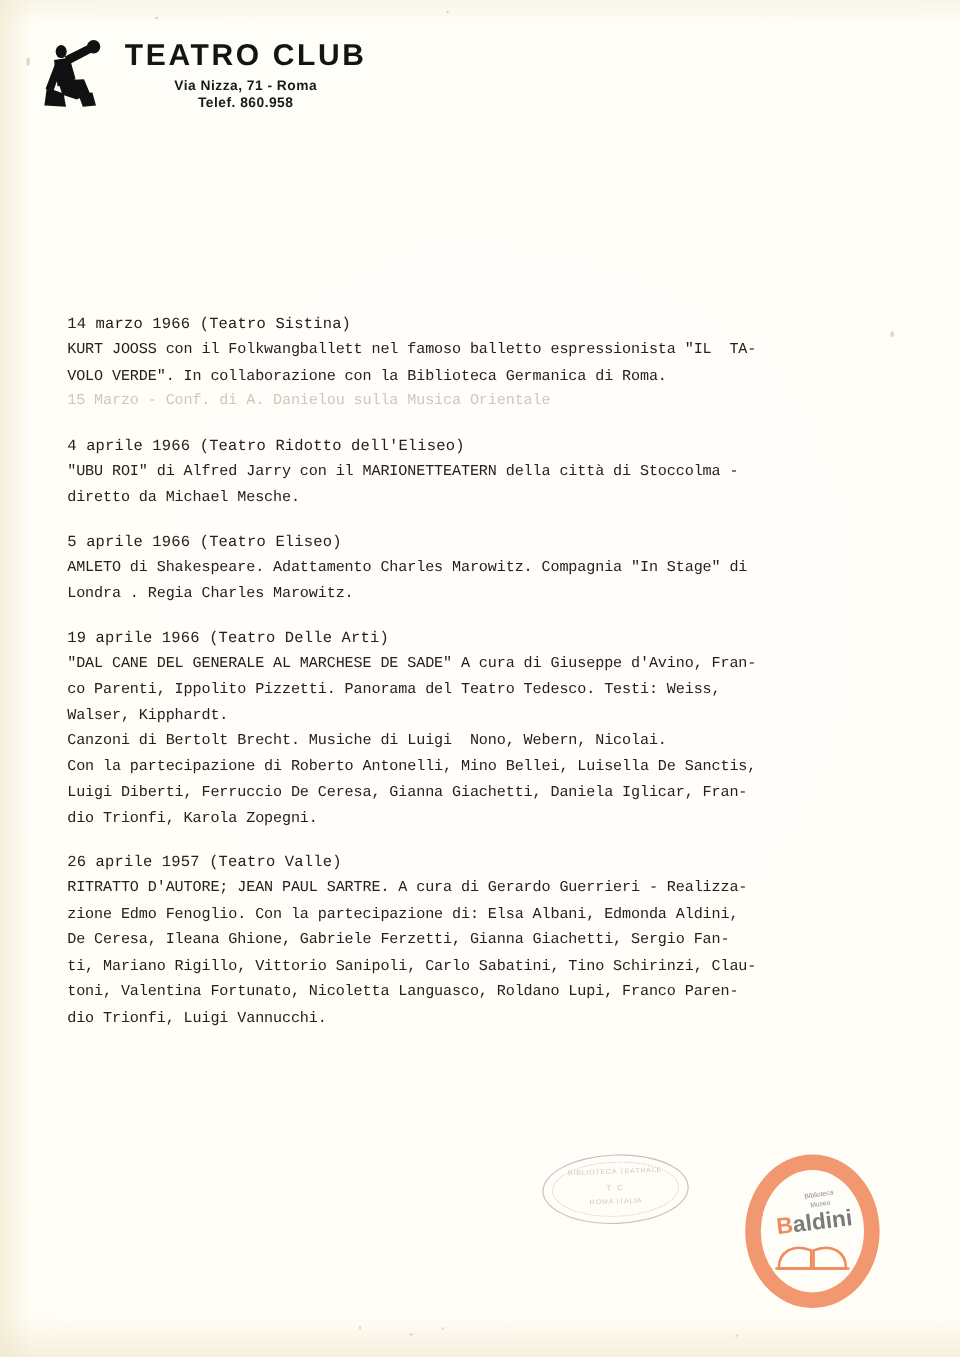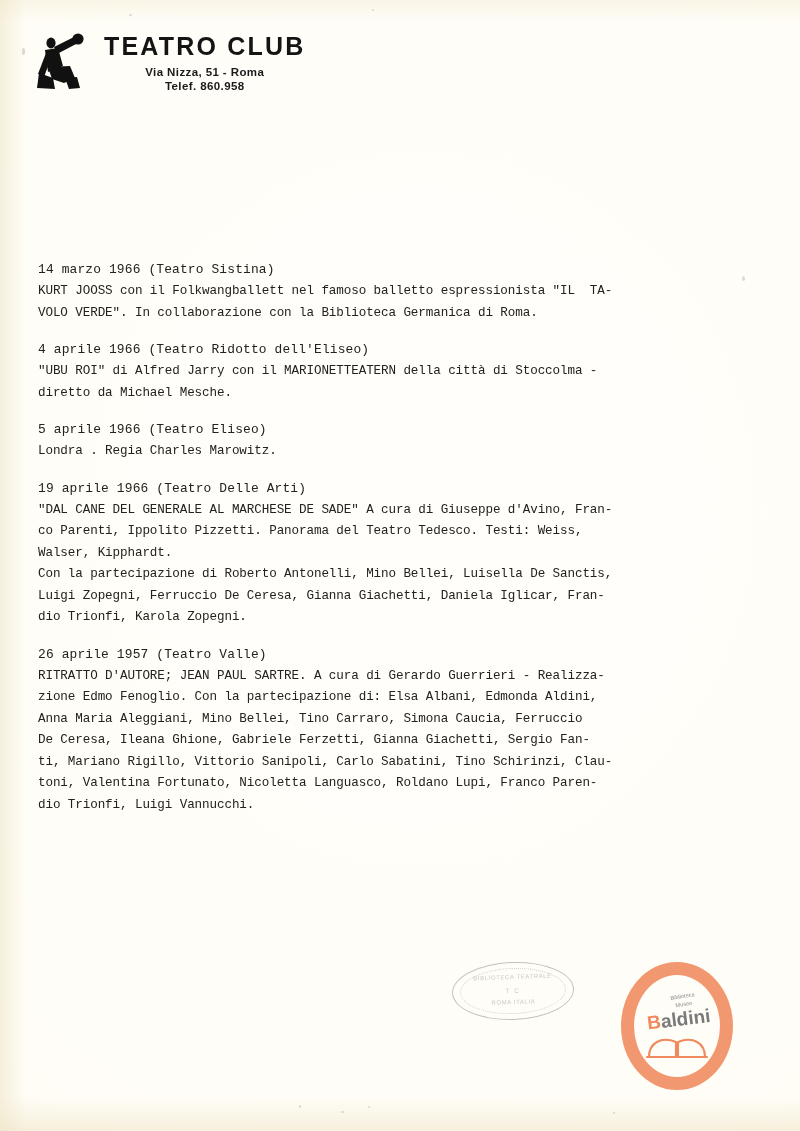--- a/index.html
+++ b/index.html
@@ -83,21 +83,21 @@
     font-weight: bold;
     letter-spacing: 0.4px;
     color: #1a1a1a;
     line-height: 1.25;
     white-space: nowrap;
   }
 
   
   .typescript {
     position: absolute;
-    left: 38px;
+    left: 56px;
     top: 262px;
     width: 700px;
     font-family: "Liberation Mono", "DejaVu Sans Mono", monospace;
     font-size: 12.6px;
     color: #25211c;
     -webkit-font-smoothing: none;
   }
 
   .entry { margin-bottom: 18px; }
 
@@ -239,59 +239,61 @@
         <path d="M37 52 L49 51 L52 62 L41 63 Z"></path>
 
         <path d="M11 47 L25 52 L27 63 L9 62 Z"></path>
 
         <path d="M8 60 L53 60 L53 66 L8 66 Z" opacity="0.0"></path>
       </g>
     </svg>
 
     <div class="masthead-text">
       <div class="club-name">TEATRO CLUB</div>
-      <div class="club-addr">Via Nizza, 51 - Roma</div>
+      <div class="club-addr">Via Nizza, 71 - Roma</div>
       <div class="club-phone">Telef. 860.958</div>
     </div>
   </div>
 
   <div class="typescript">
 
     <div class="entry">
       <div class="entry-head">14 marzo 1966 (Teatro Sistina)</div>
       <div class="tline">KURT JOOSS con il Folkwangballett nel famoso balletto espressionista "IL  TA-</div>
       <div class="tline">VOLO VERDE". In collaborazione con la Biblioteca Germanica di Roma.</div>
+      <div class="faded">15 Marzo - Conf. di A. Danielou sulla Musica Orientale</div>
     </div>
 
     <div class="entry">
       <div class="entry-head">4 aprile 1966 (Teatro Ridotto dell'Eliseo)</div>
       <div class="tline">"UBU ROI" di Alfred Jarry con il MARIONETTEATERN della città di Stoccolma -</div>
       <div class="tline">diretto da Michael Mesche.</div>
     </div>
 
     <div class="entry">
       <div class="entry-head">5 aprile 1966 (Teatro Eliseo)</div>
+      <div class="tline">AMLETO di Shakespeare. Adattamento Charles Marowitz. Compagnia "In Stage" di</div>
       <div class="tline">Londra . Regia Charles Marowitz.</div>
     </div>
 
     <div class="entry">
       <div class="entry-head">19 aprile 1966 (Teatro Delle Arti)</div>
       <div class="tline">"DAL CANE DEL GENERALE AL MARCHESE DE SADE" A cura di Giuseppe d'Avino, Fran-</div>
       <div class="tline">co Parenti, Ippolito Pizzetti. Panorama del Teatro Tedesco. Testi: Weiss,</div>
       <div class="tline">Walser, Kipphardt.</div>
+      <div class="tline">Canzoni di Bertolt Brecht. Musiche di Luigi  Nono, Webern, Nicolai.</div>
       <div class="tline">Con la partecipazione di Roberto Antonelli, Mino Bellei, Luisella De Sanctis,</div>
-      <div class="tline">Luigi Zopegni, Ferruccio De Ceresa, Gianna Giachetti, Daniela Iglicar, Fran-</div>
+      <div class="tline">Luigi Diberti, Ferruccio De Ceresa, Gianna Giachetti, Daniela Iglicar, Fran-</div>
       <div class="tline">dio Trionfi, Karola Zopegni.</div>
     </div>
 
     <div class="entry">
       <div class="entry-head">26 aprile 1957 (Teatro Valle)</div>
       <div class="tline">RITRATTO D'AUTORE; JEAN PAUL SARTRE. A cura di Gerardo Guerrieri - Realizza-</div>
       <div class="tline">zione Edmo Fenoglio. Con la partecipazione di: Elsa Albani, Edmonda Aldini,</div>
-      <div class="tline">Anna Maria Aleggiani, Mino Bellei, Tino Carraro, Simona Caucia, Ferruccio</div>
       <div class="tline">De Ceresa, Ileana Ghione, Gabriele Ferzetti, Gianna Giachetti, Sergio Fan-</div>
       <div class="tline">ti, Mariano Rigillo, Vittorio Sanipoli, Carlo Sabatini, Tino Schirinzi, Clau-</div>
       <div class="tline">toni, Valentina Fortunato, Nicoletta Languasco, Roldano Lupi, Franco Paren-</div>
       <div class="tline">dio Trionfi, Luigi Vannucchi.</div>
     </div>
 
   </div>
 
   <div class="ink-stamp">
     <div class="ink-stamp-inner"></div>

